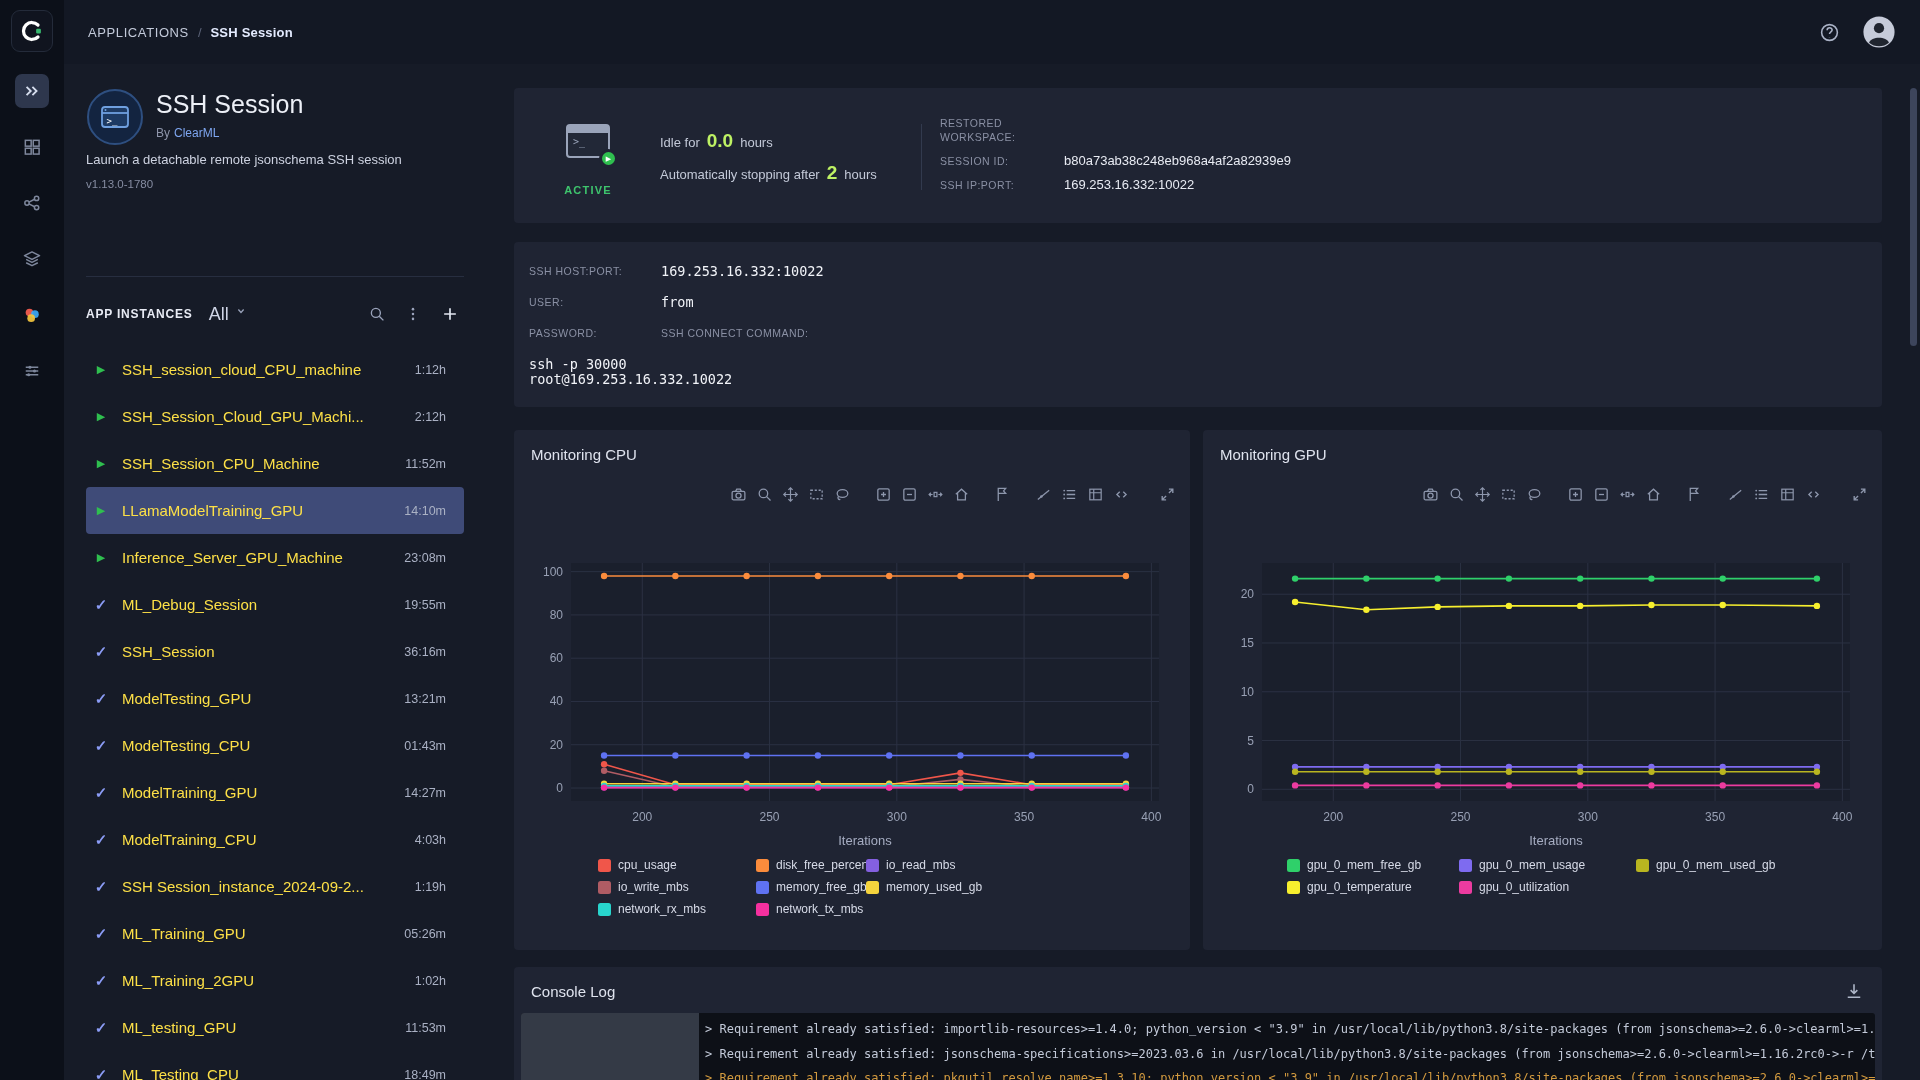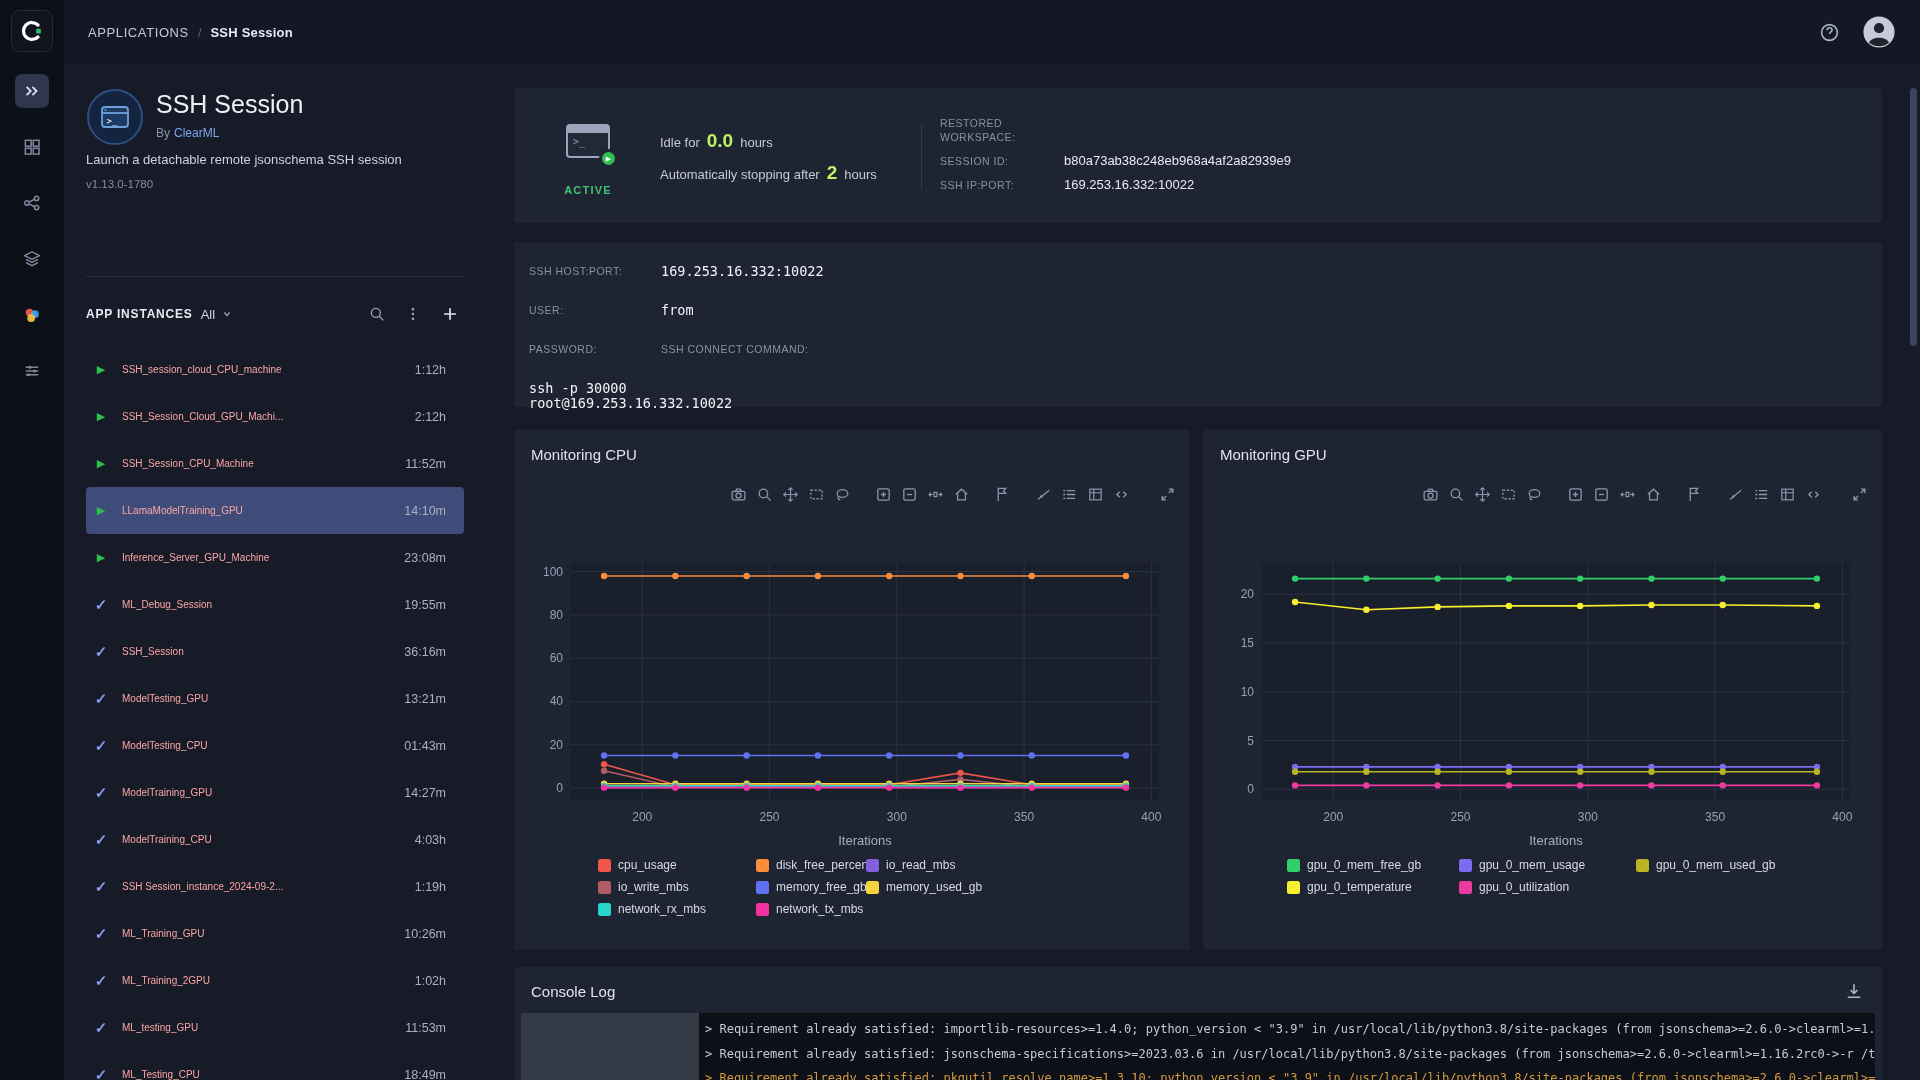--- a/index.html
+++ b/index.html
@@ -28,32 +28,32 @@
 .panel{position:absolute;left:64px;top:64px;width:436px;bottom:0;overflow:hidden}
 .app-icon{position:absolute;left:22px;top:24px;width:58px;height:58px}
 .app-title{position:absolute;left:92px;top:26px;font-size:25px;color:#edf0f7;font-weight:500}
 .app-byline{position:absolute;left:92px;top:62px;font-size:12px;color:#8e95aa}
 .app-byline .brand{color:#7ea6f0;margin-left:4px;cursor:pointer}
 .app-desc{position:absolute;left:22px;top:88px;font-size:13px;color:#cdd2e0}
 .app-ver{position:absolute;left:22px;top:114px;font-size:11.5px;color:#868da2}
 .panel-divider{position:absolute;left:22px;width:378px;top:212px;height:1px;background:#272e40}
 .inst-header{position:absolute;left:22px;top:234px;width:378px;height:32px;display:flex;align-items:center;padding-right:4px}
 .inst-hdr-label{font-size:12px;font-weight:700;letter-spacing:.8px;color:#e8ebf4}
-.filter{margin-left:8px;display:flex;gap:5px;font-size:13px;color:#cfd5e6;cursor:pointer}
+.filter{margin-left:16px;display:flex;gap:5px;font-size:18px;color:#cfd5e6;cursor:pointer}
 .filter svg{width:14px;height:14px;color:#9aa3bb}
 .inst-tools{margin-left:auto;display:flex;align-items:center;gap:18px;color:#9aa3bb}
 .inst-tools svg{width:18px;height:18px}
 .inst-tools .plus{color:#e3e8f2;width:20px;height:20px}
 .inst-list{position:absolute;left:22px;top:282px;width:378px;bottom:0;overflow:hidden}
 .inst-row{height:47px;display:flex;align-items:center;border-radius:4px;padding-right:18px;cursor:pointer}
 .inst-row.selected{background:#3f4b78}
 .inst-ic{width:16px;margin-left:7px;margin-right:13px;text-align:center;flex:none}
 .inst-ic.running{color:#2fbf4f;font-size:11px}
 .inst-ic.completed{color:#8b9cf5;font-size:15px;font-weight:700}
-.inst-name{font-size:10px;color:#fca5a5;white-space:nowrap;overflow:hidden}
+.inst-name{font-size:15px;color:#fde047;white-space:nowrap;overflow:hidden}
 .inst-time{margin-left:auto;font-size:12.5px;color:#aab1c4;padding-left:10px}
 
 
 .card{position:absolute;background:#1f2433;border-radius:4px}
 #status-card{left:514px;top:88px;width:1368px;height:135px}
 #conn-card{left:514px;top:242px;width:1368px;height:165px}
 #chart-cpu{left:514px;top:430px;width:676px;height:520px}
 #chart-gpu{left:1203px;top:430px;width:679px;height:520px}
 #console-card{left:514px;top:967px;width:1368px;height:176px}
 
@@ -67,21 +67,21 @@
 .idle-line .big{font-size:19px;font-weight:700;color:#bef264}
 #idle1{top:42px}
 #idle2{top:74px}
 .v-divider{position:absolute;left:407px;top:36px;height:66px;width:1px;background:#323a4e}
 .fields{display:grid;grid-template-columns:112px auto;column-gap:12px;row-gap:10px;align-items:start}
 #status-fields{position:absolute;left:426px;top:28px;width:560px}
 .f-label{font-size:10.5px;letter-spacing:.5px;color:#8a90a4;text-transform:uppercase;line-height:14px}
 .f-value{font-size:13px;color:#e8ebf3;line-height:14px}
 
 
-#conn-fields{position:absolute;left:15px;top:22px;width:1300px;grid-template-columns:120px auto;row-gap:24px}
+#conn-fields{position:absolute;left:15px;top:22px;width:1300px;grid-template-columns:120px auto;row-gap:16px}
 #conn-fields .f-value{font-family:"DejaVu Sans Mono",monospace;font-size:13.5px;color:#f2f4f9;line-height:15px}
 #conn-fields .f-label{line-height:15px}
 
 
 .chart-title{position:absolute;left:17px;top:16px;font-size:15px;color:#dfe3ee}
 .chart-toolbar{position:absolute;right:14px;top:56px;display:flex;align-items:center;gap:9px;color:#8d96ac}
 .chart-toolbar svg.tb{width:17px;height:17px;cursor:pointer}
 .chart-toolbar svg.gap{margin-left:15px}
 .chart-toolbar svg.max{margin-left:20px}
 .plot{position:absolute;left:17px;top:123px;width:640px;height:300px}
@@ -428,21 +428,21 @@
         <span class="inst-time">4:03h</span>
       </div>
       <div class="inst-row">
         <span class="inst-ic completed">✓</span>
         <span class="inst-name">SSH Session_instance_2024-09-2...</span>
         <span class="inst-time">1:19h</span>
       </div>
       <div class="inst-row">
         <span class="inst-ic completed">✓</span>
         <span class="inst-name">ML_Training_GPU</span>
-        <span class="inst-time">10:26m</span>
+        <span class="inst-time">05:26m</span>
       </div>
       <div class="inst-row">
         <span class="inst-ic completed">✓</span>
         <span class="inst-name">ML_Training_2GPU</span>
         <span class="inst-time">1:02h</span>
       </div>
       <div class="inst-row">
         <span class="inst-ic completed">✓</span>
         <span class="inst-name">ML_testing_GPU</span>
         <span class="inst-time">11:53m</span>

